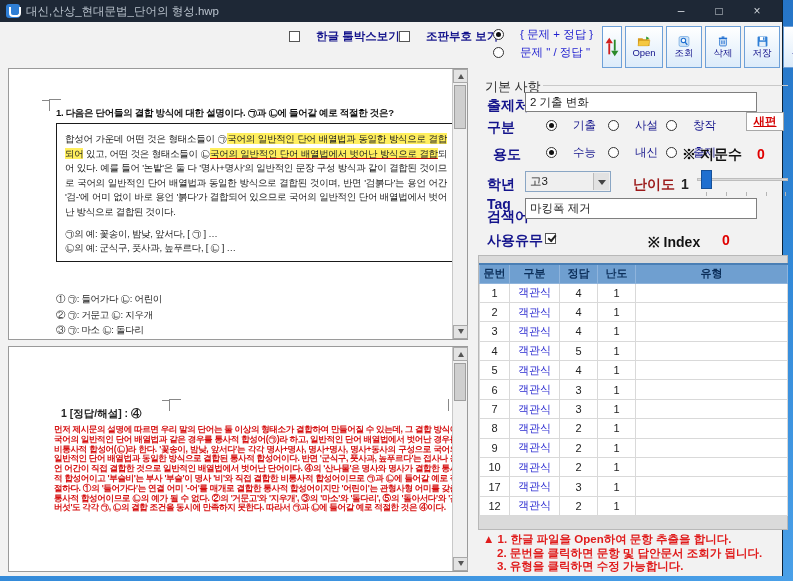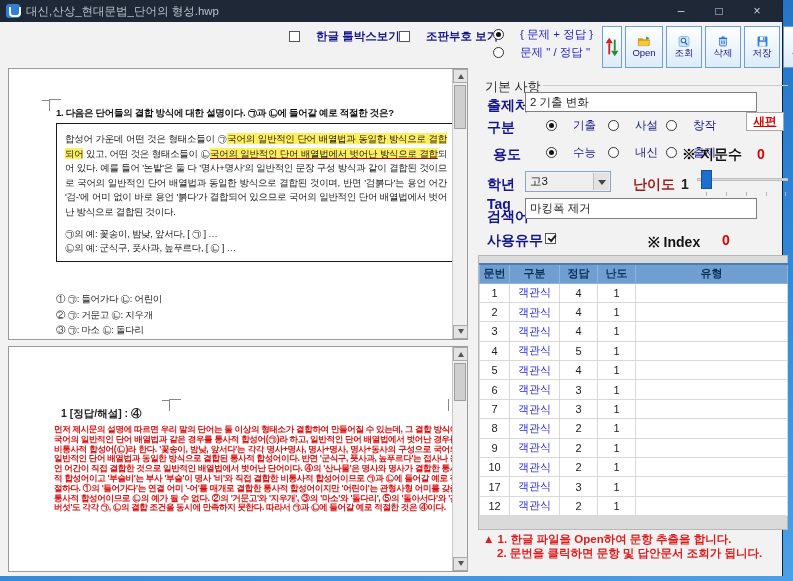--- a/index.html
+++ b/index.html
@@ -381,16 +381,17 @@
           </tbody>
       </table>
     </div>
 
     <div class="notes">
       <div>
         <span>▲</span>
         <span>1. 한글 파일을 Open하여  문항 추출을 합니다.</span>
       </div>
       <div class="ind"><span>2. 문번을 클릭하면 문항 및 답안문서 조회가 됩니다.</span></div>
+      <div class="ind"><span>3. 유형을 클릭하면 수정 가능합니다.</span></div>
     </div>
 
   </div>
 </div>
 
 </body></html>

